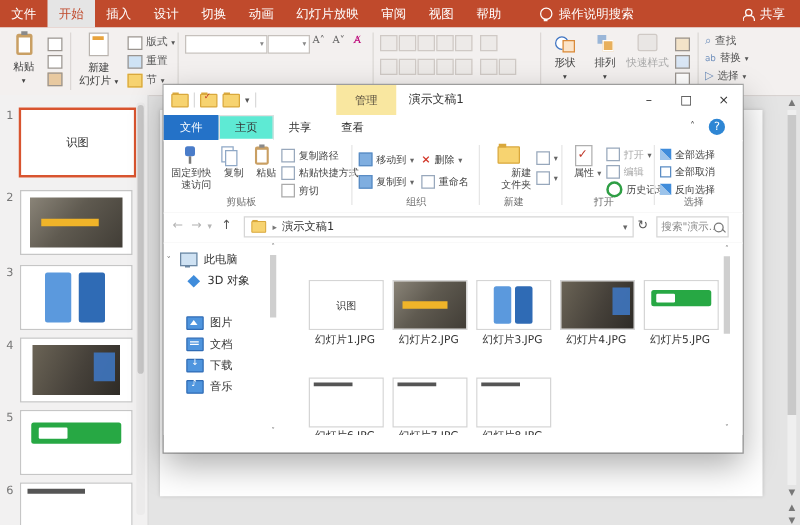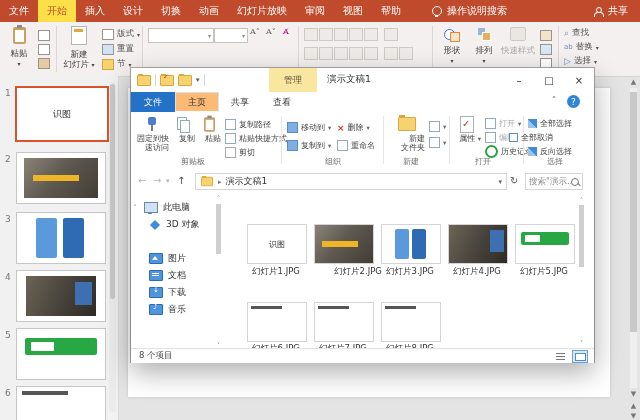--- a/index.html
+++ b/index.html
@@ -5,21 +5,21 @@
   html,body{margin:0;padding:0;background:#888;}
   .stage{position:relative;width:640px;height:420px;overflow:hidden;
          font-family:"DejaVu Sans","Liberation Sans",sans-serif;background:#E4E4E4;
          -webkit-font-smoothing:antialiased;}
   .nowrap{white-space:nowrap;overflow:hidden;}
 
   
   .ppt-tabbar{position:absolute;top:0;left:0;width:640px;height:22px;background:#C04A2C;
               display:flex;align-items:stretch;color:#fff;font-size:10px;}
   .ppt-tab{padding:0 9px;display:flex;align-items:center;cursor:default;}
-  .ppt-tab.active{background:#fde047;color:#C04A2C;}
+  .ppt-tab.active{background:#e5e5e5;color:#C04A2C;}
   .tellme{display:flex;align-items:center;gap:5px;padding:0 8px;margin-left:14px;}
   .bulb{width:8px;height:8px;border:1px solid #fff;border-radius:50%;position:relative;}
   .bulb::after{content:"";position:absolute;left:2px;top:8px;width:3px;height:2px;background:#fff;}
   .spacer{flex:1;}
   .share{display:flex;align-items:center;gap:5px;padding:0 12px;}
   .person{width:9px;height:9px;position:relative;}
   .person::before{content:"";position:absolute;left:2px;top:0;width:4px;height:4px;border:1px solid #fff;border-radius:50%;}
   .person::after{content:"";position:absolute;left:0;top:5px;width:8px;height:4px;border:1px solid #fff;border-bottom:none;border-radius:4px 4px 0 0;}
 
   
@@ -91,21 +91,21 @@
   .qat .dda{font-size:7px;color:#555;}
   .manage-tab{position:absolute;left:138px;top:0;width:48px;height:24px;background:#F9E7A0;
               display:flex;align-items:center;justify-content:center;font-size:9px;color:#5c5340;}
   .exp-titletext{position:absolute;left:196px;top:5px;font-size:9.5px;color:#333;}
   .winctl{position:absolute;right:0;top:0;height:24px;display:flex;}
   .winctl div{width:30px;height:24px;display:flex;align-items:center;justify-content:center;font-size:10px;color:#333;}
 
   .exp-tabs{position:absolute;left:0;top:24px;width:100%;height:20px;background:#fff;border-bottom:1px solid #E6E6E6;display:flex;font-size:9px;}
   .etab{padding:0 12px;display:flex;align-items:center;color:#333;}
   .etab.file{background:#2472C8;color:#fff;padding:0 13px;}
-  .etab.current{border:1px solid #E0E0E0;border-bottom:1px solid #fff;background:#fdba74;}
+  .etab.current{border:1px solid #E0E0E0;border-bottom:1px solid #fff;background:#5eead4;}
   .etab.pictools{color:#6b5d1f;}
   .ribbon-min{position:absolute;right:38px;top:28px;font-size:8px;color:#555;}
   .help-ic{position:absolute;right:14px;top:27px;width:13px;height:13px;border-radius:50%;background:#2E86D4;color:#fff;
            font-size:9px;display:flex;align-items:center;justify-content:center;}
 
   .exp-ribbon{position:absolute;left:0;top:44px;width:100%;height:58px;background:#fff;border-bottom:1px solid #E4E4E4;}
   .esep{position:absolute;top:4px;width:1px;height:48px;background:#E6E6E6;}
   .ebig{position:absolute;top:3px;text-align:right;font-size:8px;line-height:1.15;color:#444;}
   .ebig .ic-area{height:18px;display:flex;align-items:center;justify-content:center;margin-bottom:1px;}
   .esml{position:absolute;height:13px;display:flex;align-items:center;gap:3px;font-size:8px;color:#444;white-space:nowrap;}
@@ -458,21 +458,21 @@
       <div class="esml" style="left:354px;top:33px;">
         <span class="hist-ic"></span>
           <span>历史记录</span>
       </div>
       <div class="esep" style="left:392px;"></div>
 
       <div class="esml" style="left:397px;top:5px;">
         <span class="selgrid"></span>
           <span>全部选择</span>
       </div>
-      <div class="esml" style="left:378px;top:19px;">
+      <div class="esml" style="left:397px;top:19px;">
         <span class="selgrid o"></span>
           <span>全部取消</span>
       </div>
       <div class="esml" style="left:397px;top:33px;">
         <span class="selgrid"></span>
           <span>反向选择</span>
       </div>
 
       <div class="eglbl" style="left:32px;">剪贴板</div>
       <div class="eglbl" style="left:172px;">组织</div>
@@ -544,21 +544,21 @@
       <div class="fcard" style="left:250px;top:30px;">
         <div class="mini k-phones"></div>
       </div>
       <div class="fcard" style="left:317px;top:30px;">
         <div class="mini k-photo-blue"></div>
       </div>
       <div class="fcard" style="left:384px;top:30px;">
         <div class="mini k-green-banner"></div>
       </div>
       <div class="flabel" style="left:112px;top:72px;">幻灯片1.JPG</div>
-      <div class="flabel" style="left:194px;top:72px;">幻灯片2.JPG</div>
+      <div class="flabel" style="left:179px;top:72px;">幻灯片2.JPG</div>
       <div class="flabel" style="left:246px;top:72px;">幻灯片3.JPG</div>
       <div class="flabel" style="left:313px;top:72px;">幻灯片4.JPG</div>
       <div class="flabel" style="left:380px;top:72px;">幻灯片5.JPG</div>
 
       <div class="fcard" style="left:116px;top:108px;">
         <div class="mini k-text-slide"></div>
       </div>
       <div class="fcard" style="left:183px;top:108px;">
         <div class="mini k-text-slide"></div>
       </div>
@@ -569,22 +569,15 @@
       <div class="flabel" style="left:179px;top:149px;">幻灯片7.JPG</div>
       <div class="flabel" style="left:246px;top:149px;">幻灯片8.JPG</div>
 
       <div class="fscroll">
         <div style="position:absolute;top:2px;left:0;right:0;">˄</div>
         <div class="th"></div>
         <div style="position:absolute;bottom:2px;left:0;right:0;">˅</div>
       </div>
     </div>
 
-    <div class="exp-status">
-      <span class="cnt">8 个项目</span>
-      <div class="vwbtns">
-        <div class="vw vw1"></div>
-        <div class="vw vw2"></div>
-      </div>
-    </div>
   </div>
 
 </div>
 
 </body></html>

